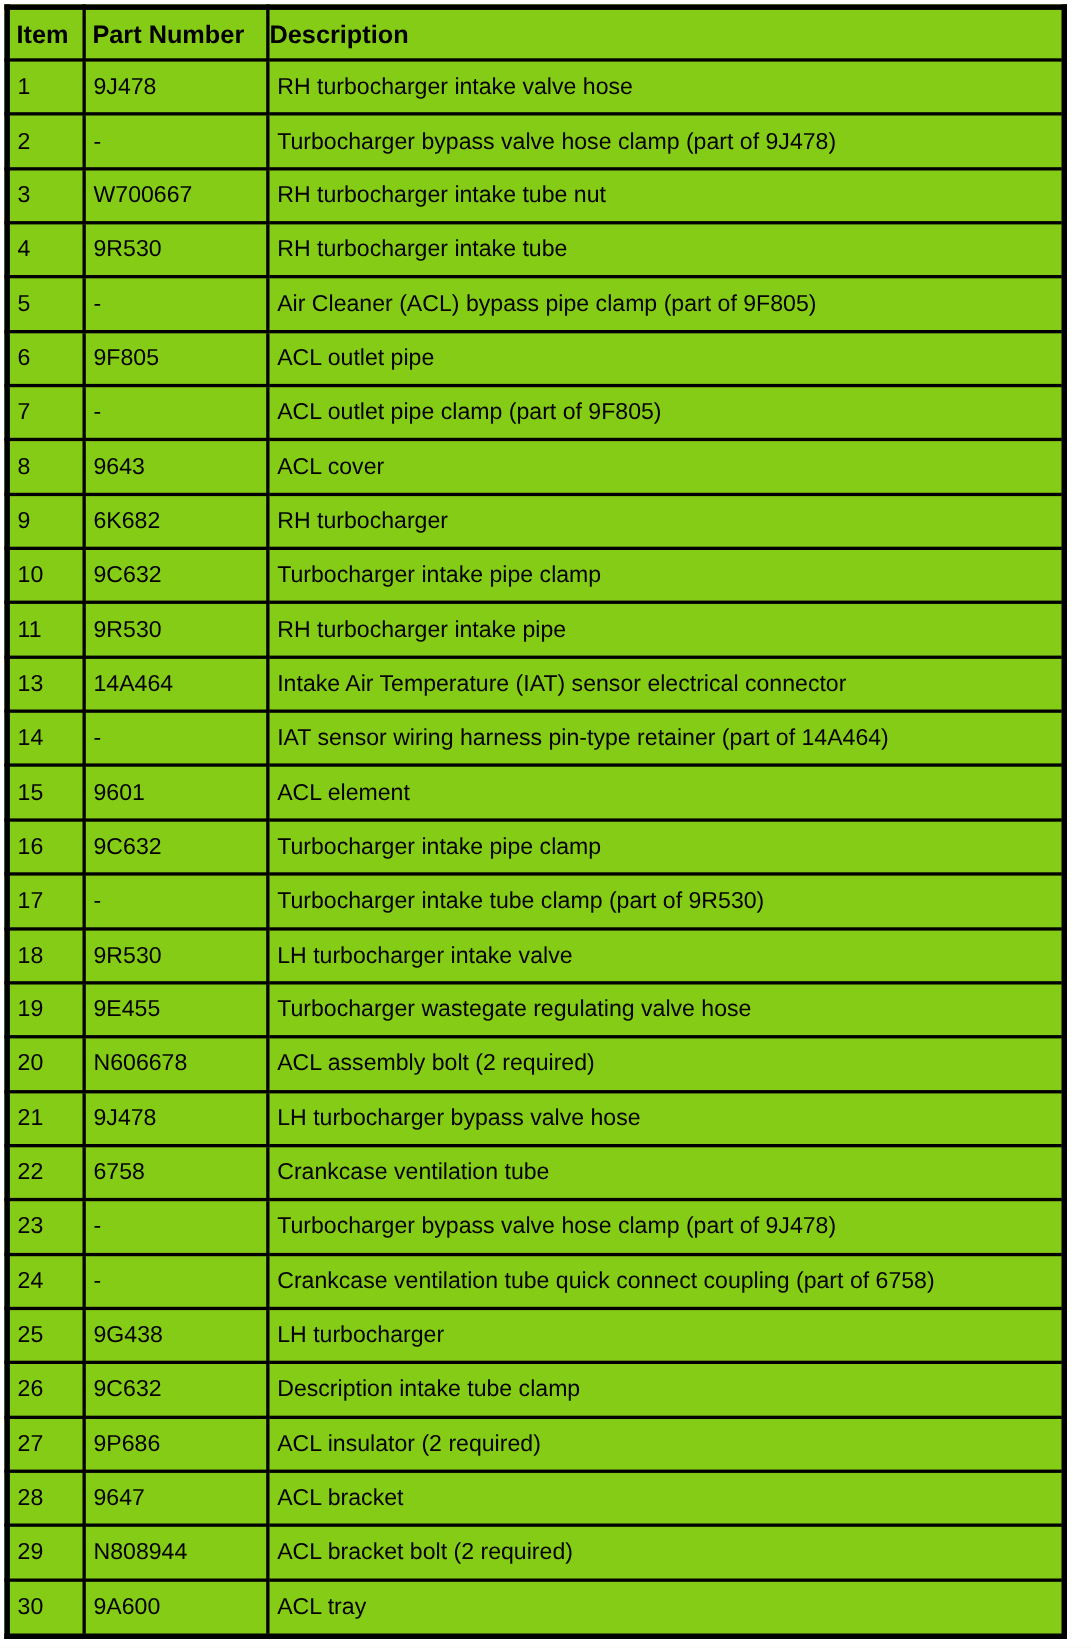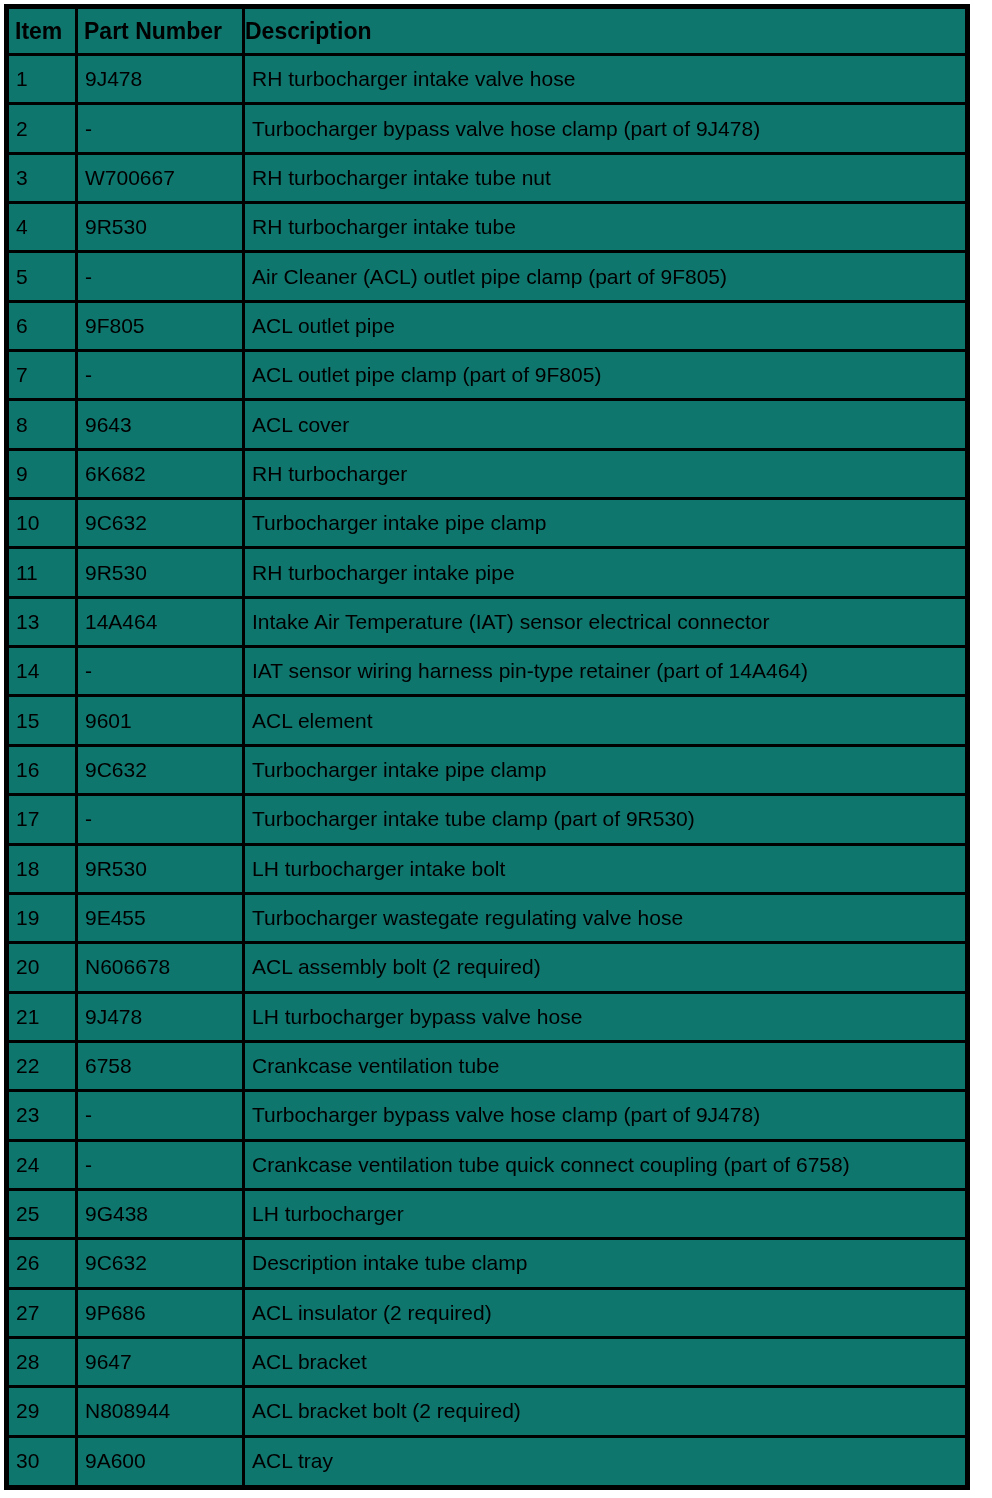--- a/index.html
+++ b/index.html
@@ -15,21 +15,21 @@
     color: #000000;
   }
   table.parts {
     position: absolute;
     left: 4px;
     top: 4px;
     width: 966px;
     height: 1486px;
     border-collapse: collapse;
     table-layout: fixed;
-    background: #0f766e;
+    background: #84cc16;
   }
   table.parts,
   table.parts th,
   table.parts td {
     border: 3px solid #000000;
   }
   table.parts {
     border-width: 5px;
   }
   table.parts col.c-item { width: 70px; }
@@ -96,21 +96,21 @@
     <td>RH turbocharger intake tube nut</td>
   </tr>
       <tr>
     <td>4</td>
     <td>9R530</td>
     <td>RH turbocharger intake tube</td>
   </tr>
       <tr>
     <td>5</td>
     <td>-</td>
-    <td>Air Cleaner (ACL) outlet pipe clamp (part of 9F805)</td>
+    <td>Air Cleaner (ACL) bypass pipe clamp (part of 9F805)</td>
   </tr>
       <tr>
     <td>6</td>
     <td>9F805</td>
     <td>ACL outlet pipe</td>
   </tr>
       <tr>
     <td>7</td>
     <td>-</td>
     <td>ACL outlet pipe clamp (part of 9F805)</td>
@@ -156,21 +156,21 @@
     <td>Turbocharger intake pipe clamp</td>
   </tr>
       <tr>
     <td>17</td>
     <td>-</td>
     <td>Turbocharger intake tube clamp (part of 9R530)</td>
   </tr>
       <tr>
     <td>18</td>
     <td>9R530</td>
-    <td>LH turbocharger intake bolt</td>
+    <td>LH turbocharger intake valve</td>
   </tr>
       <tr>
     <td>19</td>
     <td>9E455</td>
     <td>Turbocharger wastegate regulating valve hose</td>
   </tr>
       <tr>
     <td>20</td>
     <td>N606678</td>
     <td>ACL assembly bolt (2 required)</td>

